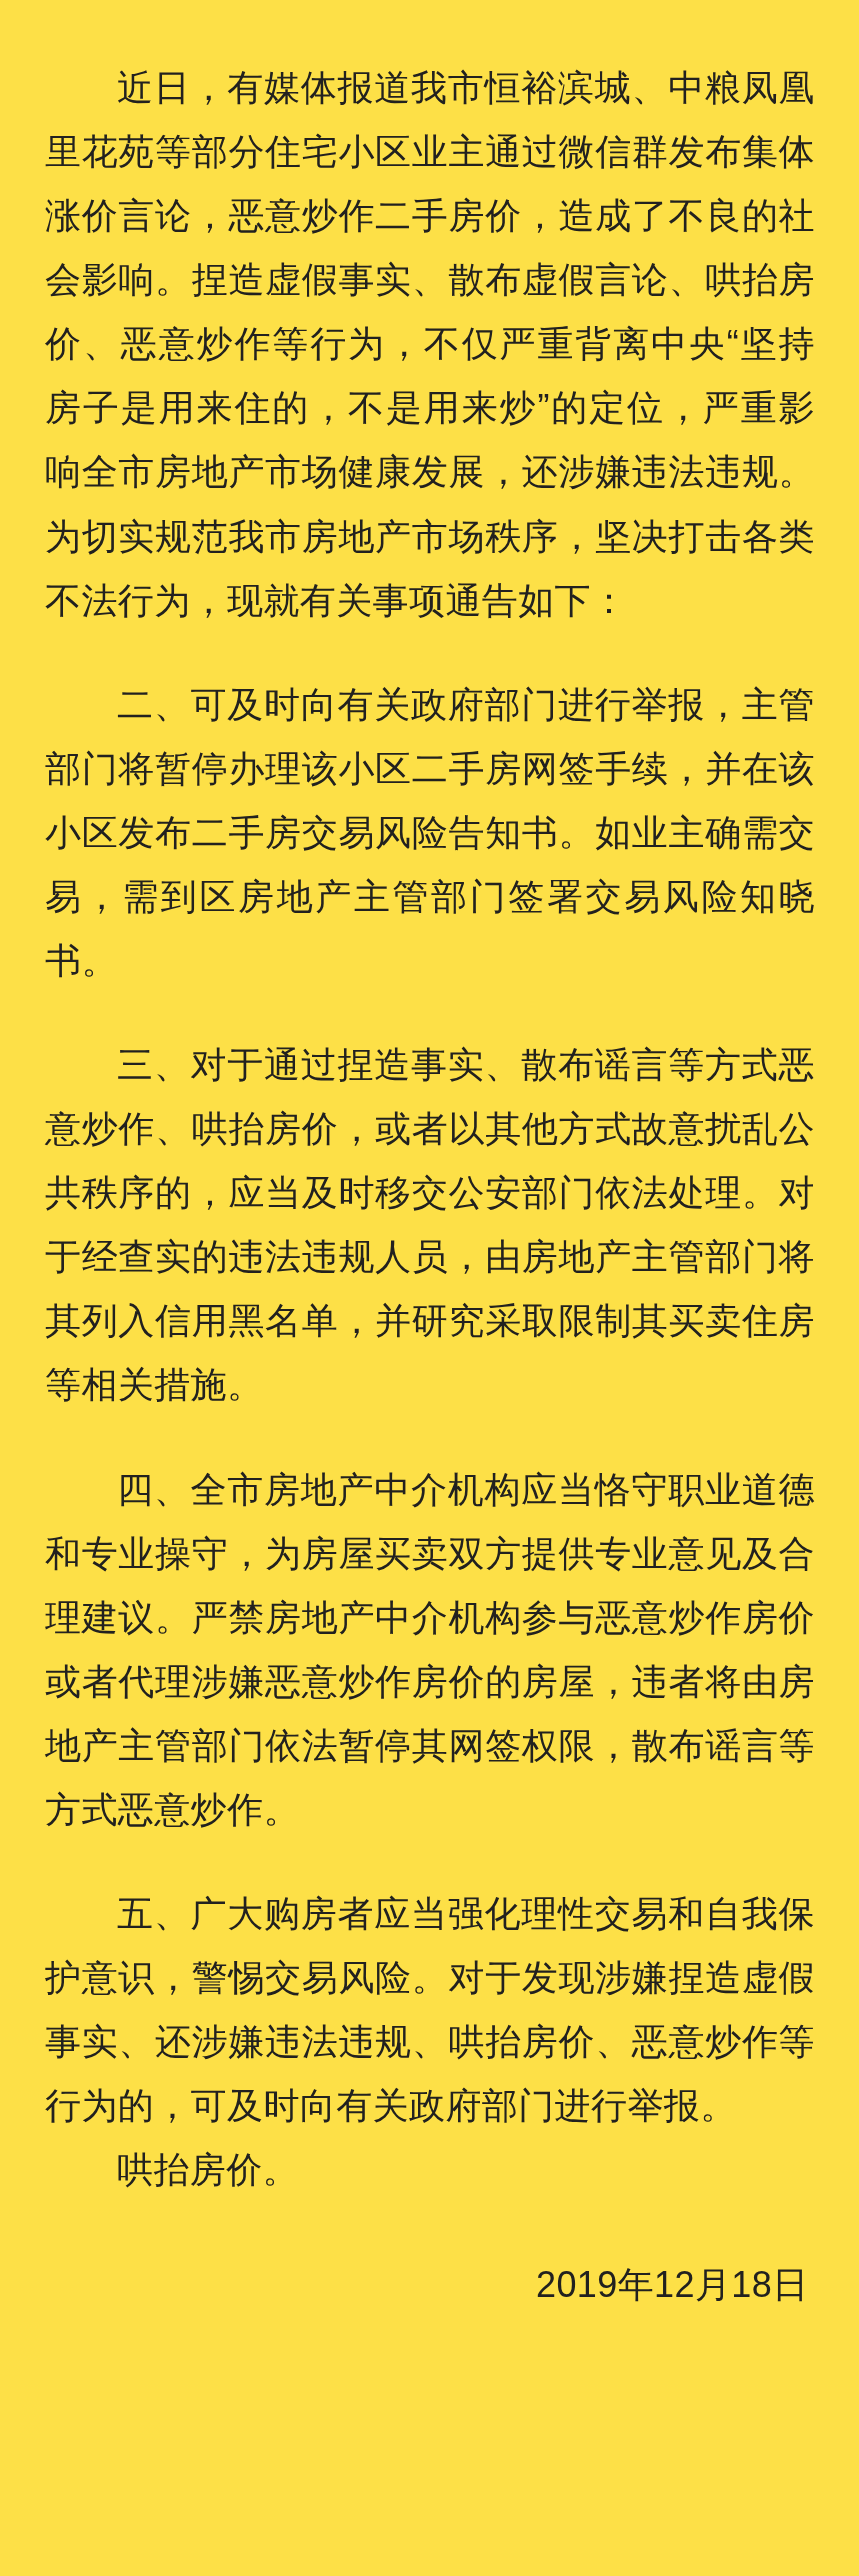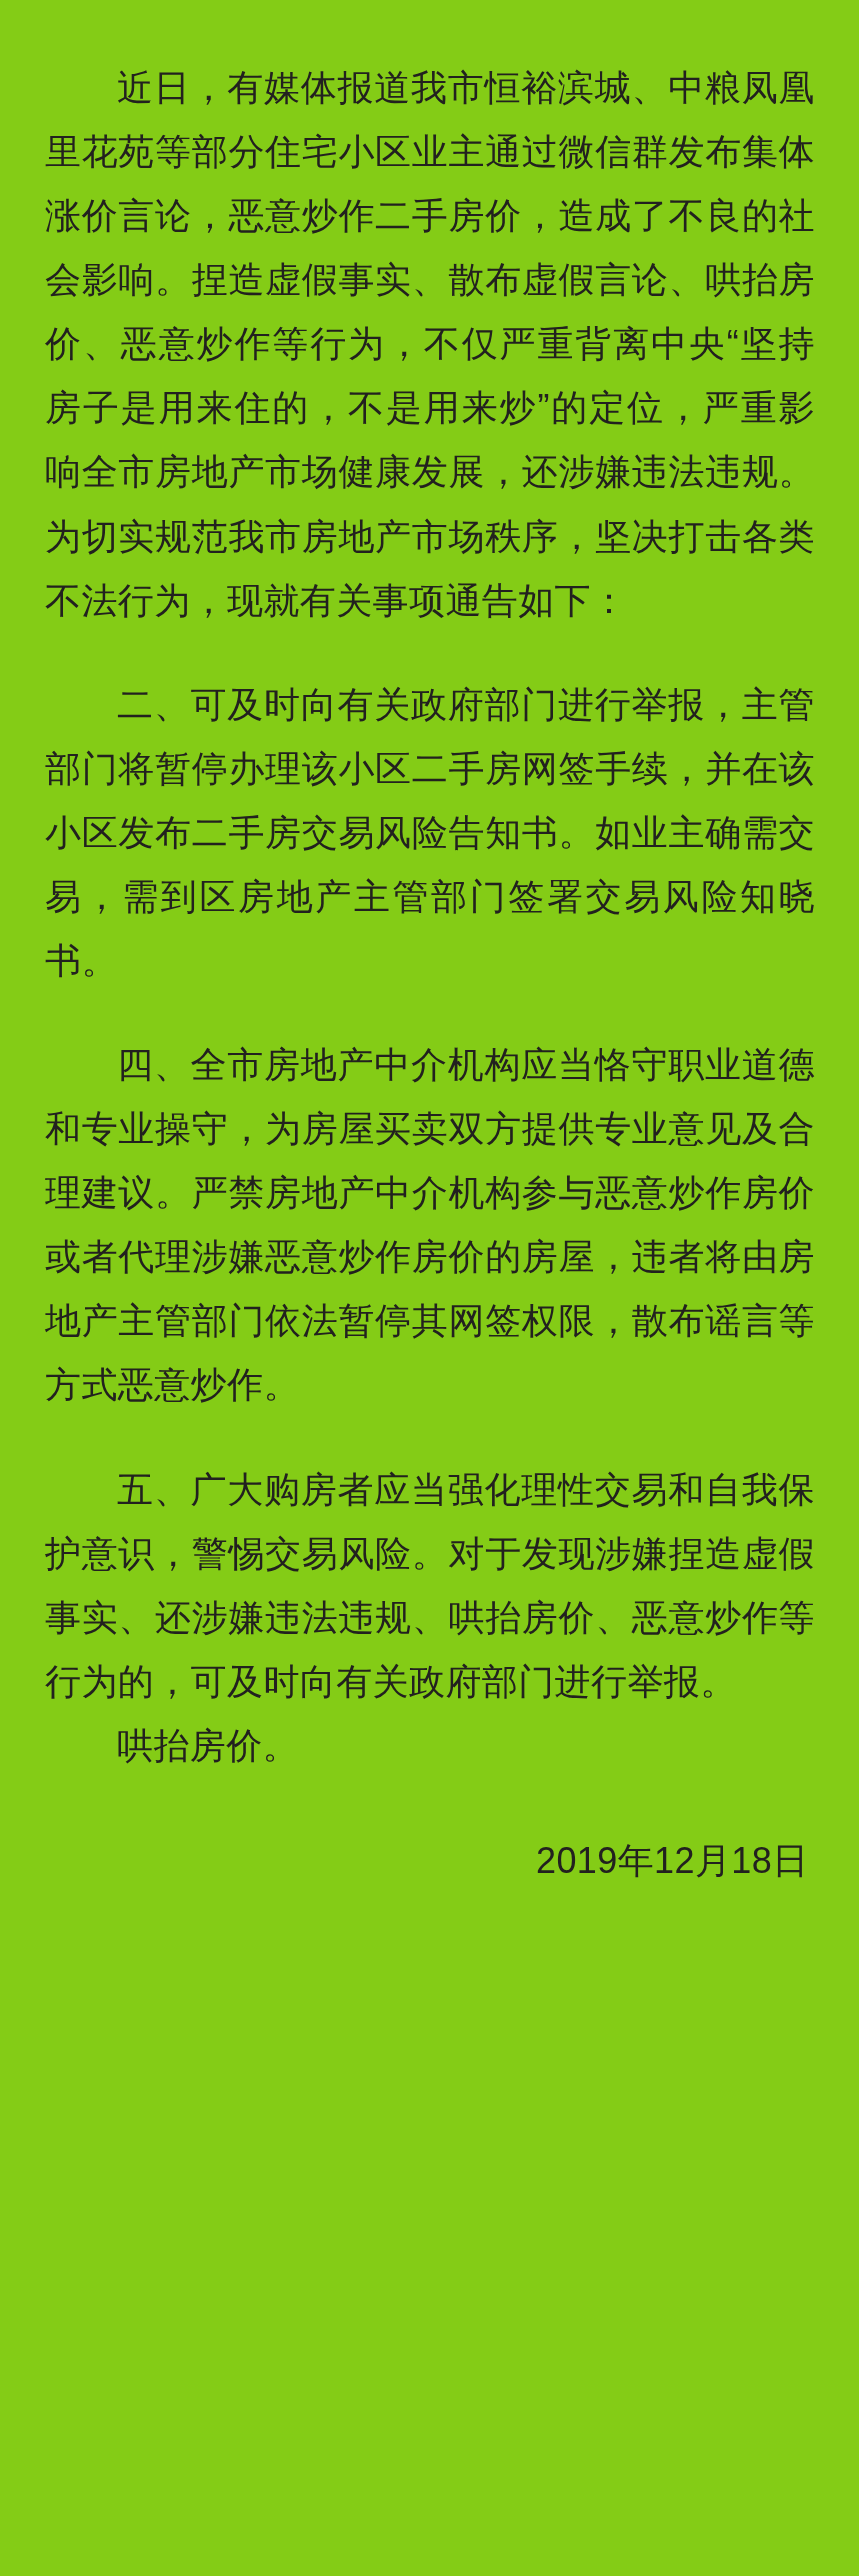--- a/index.html
+++ b/index.html
@@ -9,21 +9,21 @@
   body {
     width: 860px;
     height: 2576px;
     background: #efeee9;
     font-family: "Liberation Sans", sans-serif;
   }
   .page {
     position: relative;
     width: 860px;
     height: 2576px;
-    background: #84cc16;
+    background: #fde047;
     box-sizing: border-box;
     padding: 56px 45px 48px 45px;
     overflow: hidden;
   }
   .doc-body {
     font-size: 36px;
     line-height: 1.78;
     color: #22211f;
     letter-spacing: 0.4px;
     text-align: justify;
@@ -52,20 +52,21 @@
     padding-right: 6.4px;
   }
 </style>
 </head>
 <body>
 
 <div class="page">
   <div class="doc-body">
     <p class="para">近日，有媒体报道我市恒裕滨城、中粮凤凰里花苑等部分住宅小区业主通过微信群发布集体涨价言论，恶意炒作二手房价，造成了不良的社会影响。捏造虚假事实、散布虚假言论、哄抬房价、恶意炒作等行为，不仅严重背离中央“坚持房子是用来住的，不是用来炒”的定位，严重影响全市房地产市场健康发展，还涉嫌违法违规。为切实规范我市房地产市场秩序，坚决打击各类不法行为，现就有关事项通告如下：</p>
     <p class="para">二、可及时向有关政府部门进行举报，主管部门将暂停办理该小区二手房网签手续，并在该小区发布二手房交易风险告知书。如业主确需交易，需到区房地产主管部门签署交易风险知晓书。</p>
+    <p class="para">三、对于通过捏造事实、散布谣言等方式恶意炒作、哄抬房价，或者以其他方式故意扰乱公共秩序的，应当及时移交公安部门依法处理。对于经查实的违法违规人员，由房地产主管部门将其列入信用黑名单，并研究采取限制其买卖住房等相关措施。</p>
     <p class="para">四、全市房地产中介机构应当恪守职业道德和专业操守，为房屋买卖双方提供专业意见及合理建议。严禁房地产中介机构参与恶意炒作房价或者代理涉嫌恶意炒作房价的房屋，违者将由房地产主管部门依法暂停其网签权限，散布谣言等方式恶意炒作。</p>
     <p class="para para-tight">五、广大购房者应当强化理性交易和自我保护意识，警惕交易风险。对于发现涉嫌捏造虚假事实、还涉嫌违法违规、哄抬房价、恶意炒作等行为的，可及时向有关政府部门进行举报。</p>
     <p class="para">哄抬房价。</p>
   </div>
   <div class="signature">
     <span class="sig-line">2019年12月18日</span>
   </div>
 </div>
 
 

